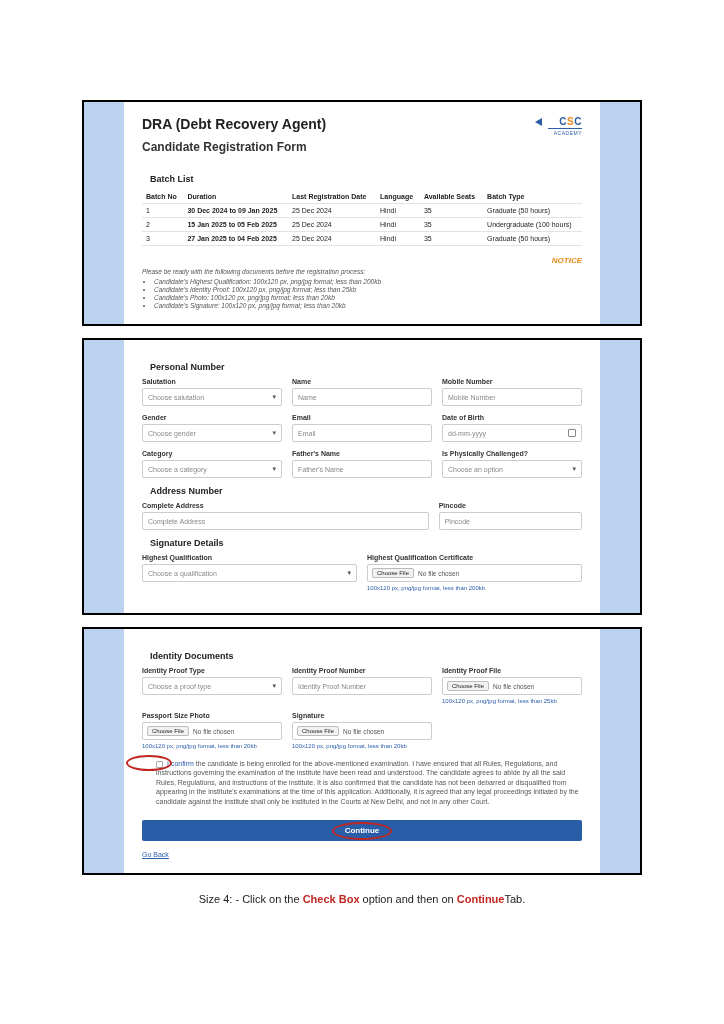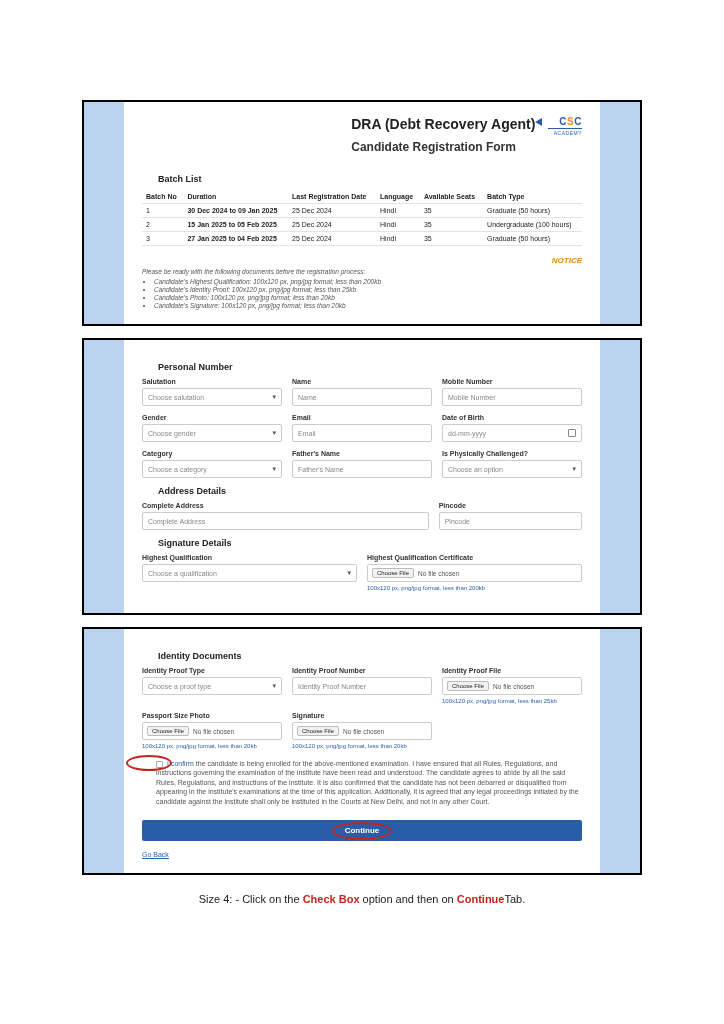--- a/index.html
+++ b/index.html
@@ -1,29 +1,29 @@
 <!DOCTYPE html>
 <html><head>
 <meta charset="utf-8">
 <style>
   * { box-sizing: border-box; margin: 0; padding: 0; }
   body { font-family: Arial, sans-serif; background: #fff; padding: 100px 82px 40px 82px; font-size: 8px; color: #222; }
   .shot { border: 2px solid #000; background: #bbd3ef; padding: 0; margin-bottom: 12px; }
   .inner { background: #fff; margin: 0 40px; padding: 14px 18px; }
-  .header-row { display: flex; justify-content: flex-end; align-items: flex-start; }
+  .header-row { display: flex; justify-content: space-between; align-items: flex-start; }
   .title-main { font-size: 14px; font-weight: 700; color: #222; margin-bottom: 8px; }
   .title-sub { font-size: 12px; font-weight: 700; color: #333; margin-bottom: 12px; }
   .logo { display: flex; flex-direction: column; align-items: flex-end; }
   .logo-top { display: flex; align-items: center; gap: 16px; }
   .logo-arrow { width: 0; height: 0; border-top: 4px solid transparent; border-bottom: 4px solid transparent; border-right: 7px solid #2a5da8; margin-right: 1px; }
   .logo-text { font-size: 10px; font-weight: 700; letter-spacing: 0.5px; }
   .logo-c1 { color: #2a5da8; } .logo-s { color: #f18c1f; } .logo-c2 { color: #2a5da8; }
   .logo-line { height: 1px; background: #2a5da8; width: 34px; margin: 1px 0; }
   .logo-acad { font-size: 5px; letter-spacing: 0.5px; color: #2a5da8; }
-  .sect-head { font-size: 9px; font-weight: 700; color: #222; margin: 8px 0 6px 16px; }
+  .sect-head { font-size: 9px; font-weight: 700; color: #222; margin: 8px 0 6px 8px; }
   table.batch { width: 100%; border-collapse: collapse; font-size: 7px; }
   table.batch th, table.batch td { text-align: left; padding: 3px 4px; border-bottom: 1px solid #e3e3e3; }
   table.batch th { font-weight: 700; }
   table.batch td.dur { font-weight: 700; }
   .notice-h { font-size: 8px; font-weight: 700; font-style: italic; color: #e08a1a; margin-top: 10px; text-align: right; }
   .notice-p { font-size: 6.5px; font-style: italic; color: #555; margin: 3px 0; }
   .notice-list { list-style: disc; padding-left: 12px; }
   .notice-list li { font-size: 6.5px; font-style: italic; color: #555; margin: 1px 0; }
   .row3 { display: flex; gap: 10px; margin-bottom: 8px; }
   .row2 { display: flex; gap: 10px; margin-bottom: 8px; }
@@ -181,21 +181,21 @@
           </div>
       </div>
       <div class="col">
         <div class="label">Is Physically Challenged?</div>
         <div class="select">
             <span>Choose an option</span>
           </div>
       </div>
     </div>
 
-    <div class="sect-head">Address Details</div>
+    <div class="sect-head">Address Number</div>
     <div class="row2">
       <div class="col col-wide">
         <div class="label">Complete Address</div>
         <div class="input">
             <span>Complete Address</span>
           </div>
       </div>
       <div class="col">
         <div class="label">Pincode</div>
         <div class="input">

